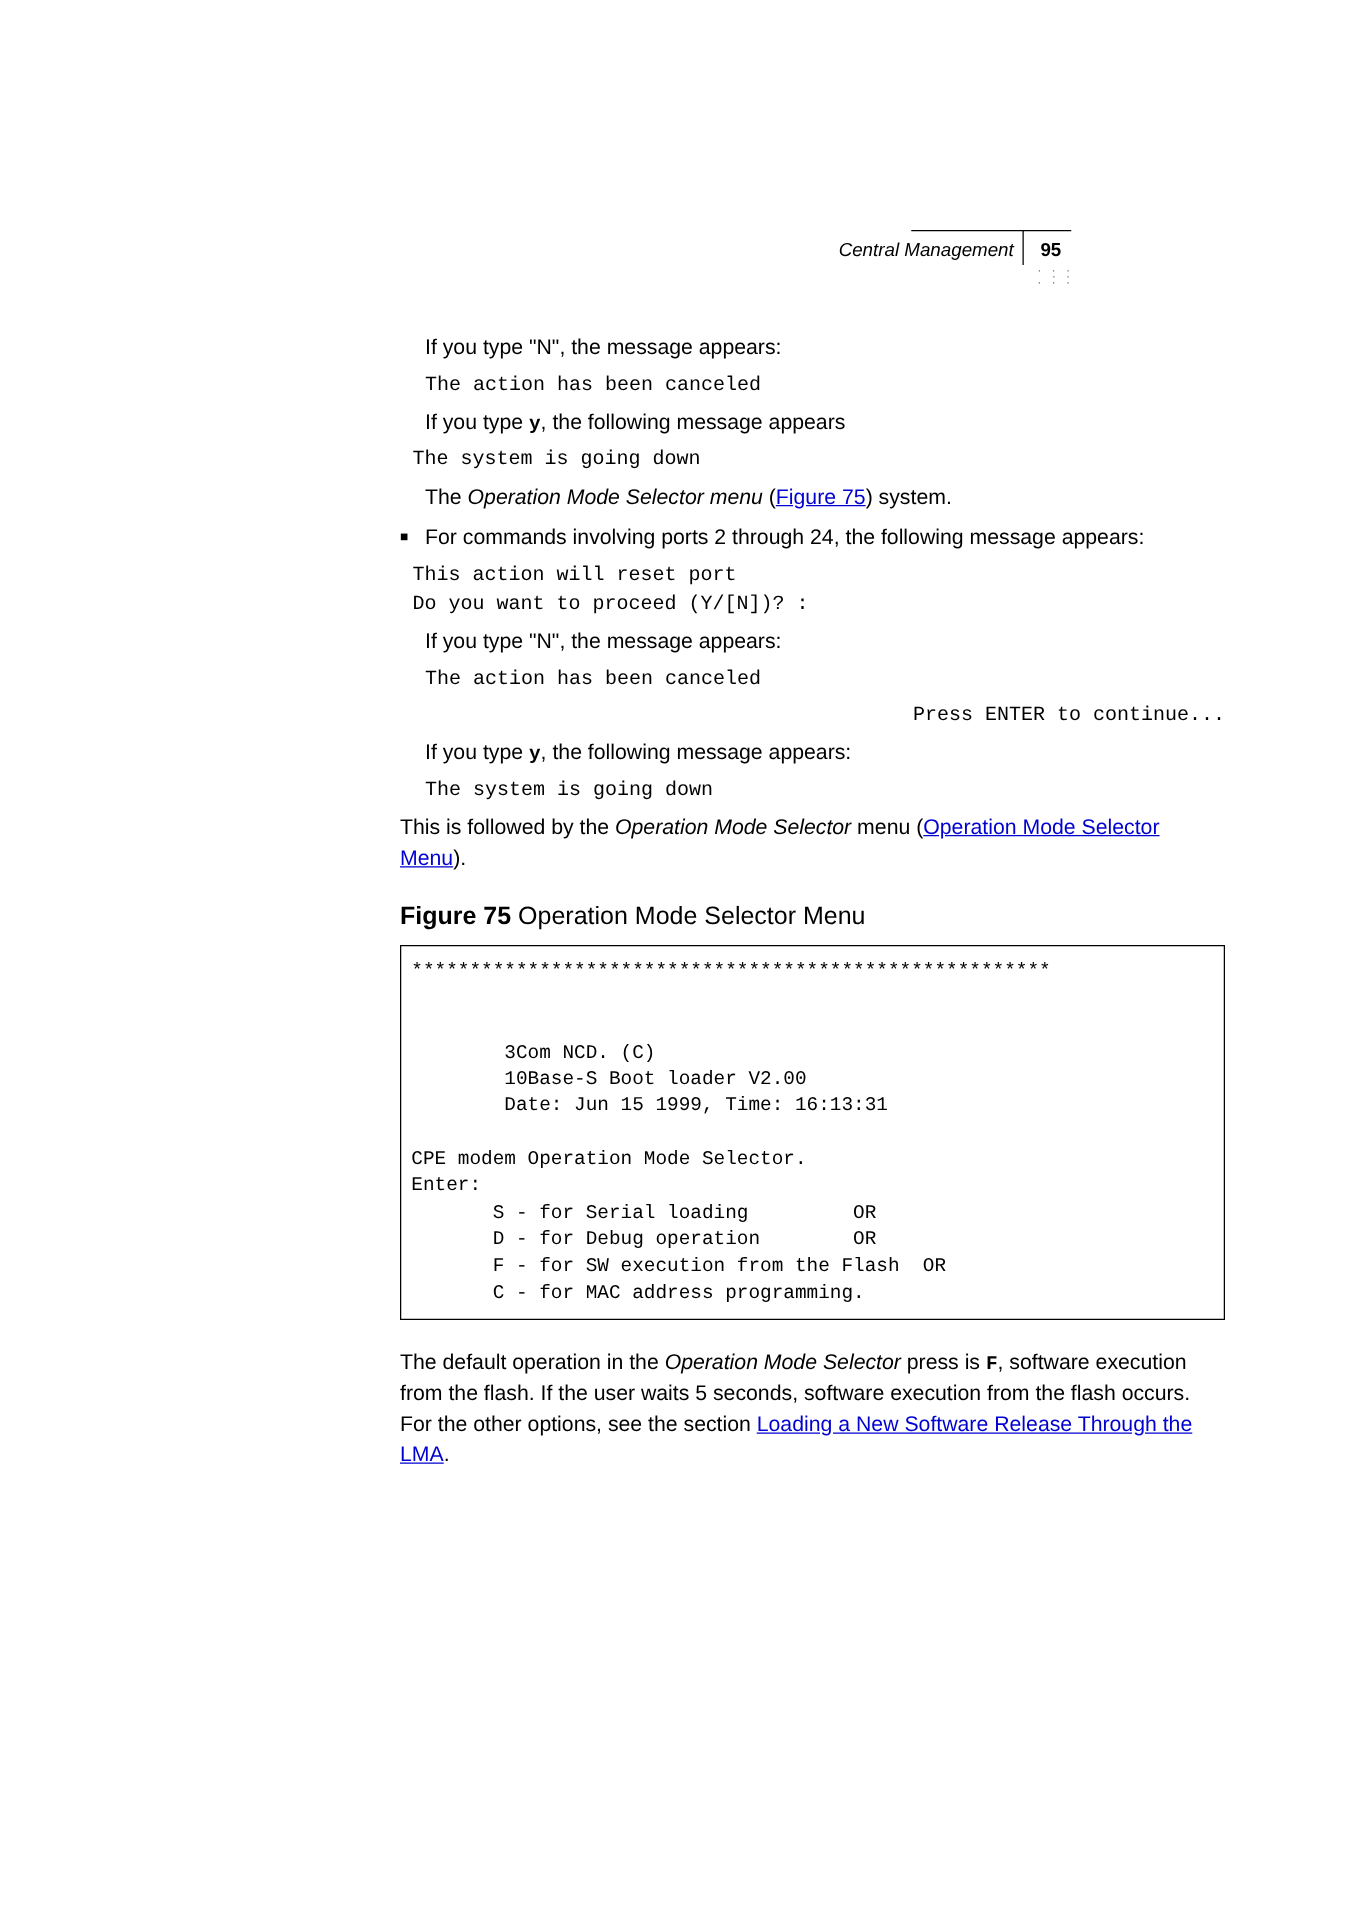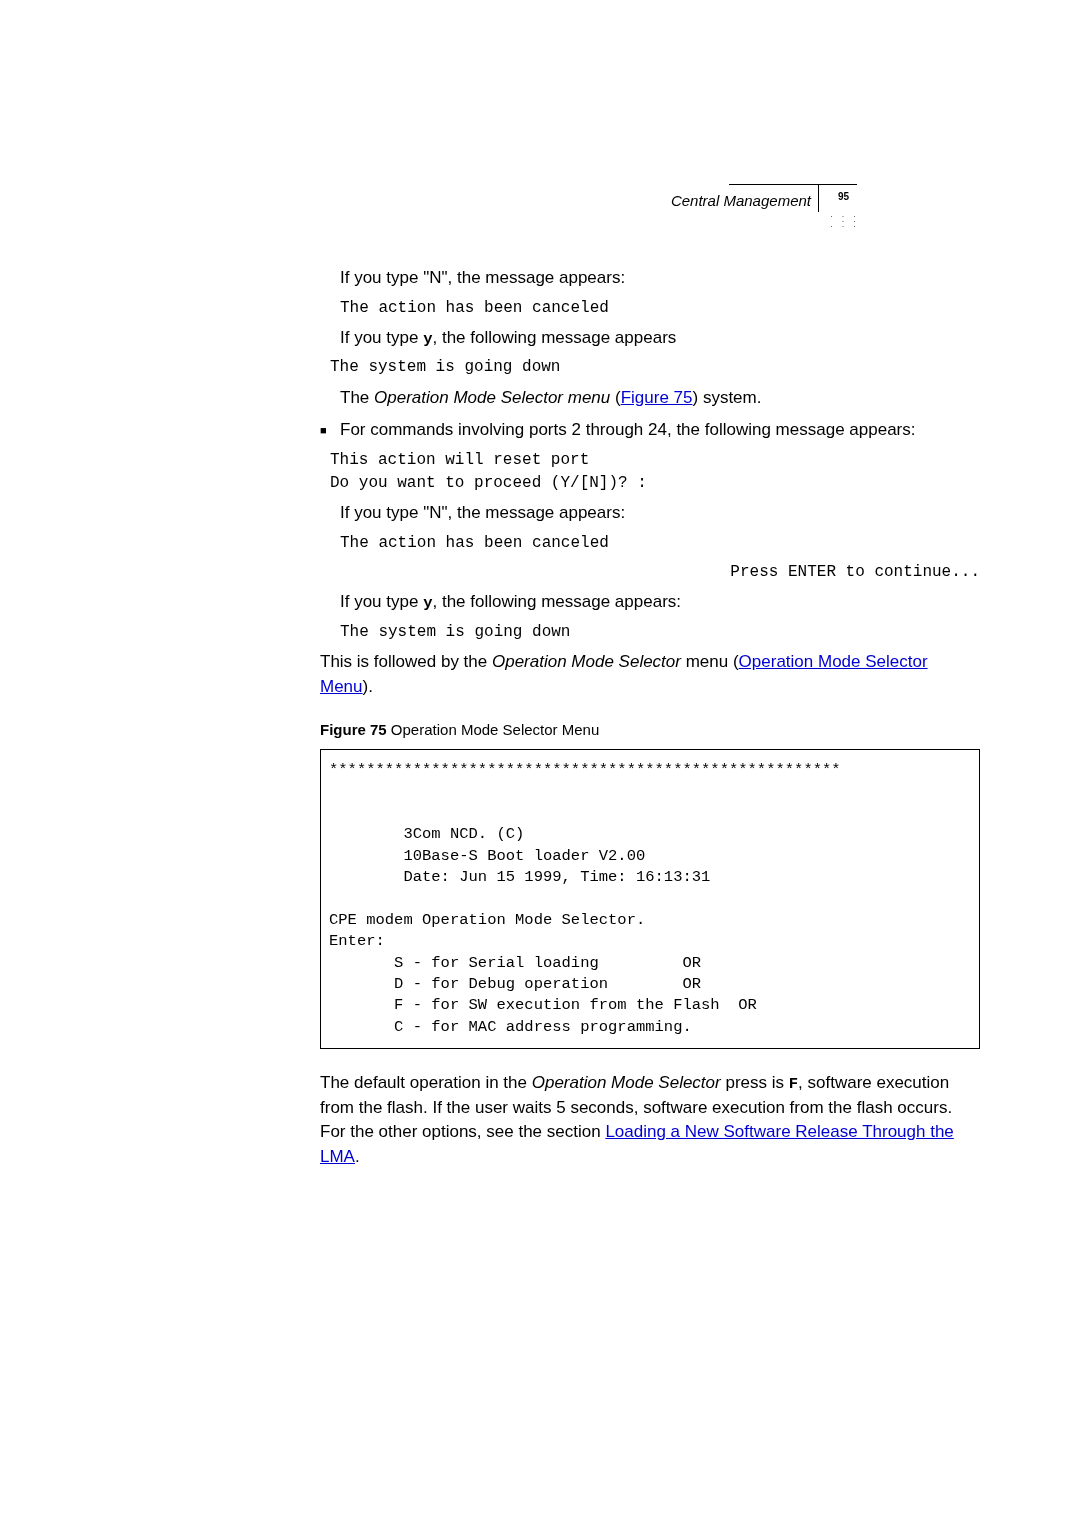--- a/index.html
+++ b/index.html
@@ -31,21 +31,21 @@
     top: 190px;
     right: 156px;
     font-style: italic;
     font-size: 15px;
   }
   .page-number {
     position: absolute;
     top: 190px;
     right: 118px;
     font-weight: bold;
-    font-size: 10px;
+    font-size: 15px;
   }
   .vert-rule {
     position: absolute;
     top: 184px;
     right: 148px;
     width: 1px;
     height: 28px;
     background: #000;
   }
   .dots {
@@ -86,21 +86,21 @@
     margin: 8px 0 4px 0;
   }
   .bullet-sq {
     flex: 0 0 20px;
     font-size: 11px;
     line-height: 24px;
   }
   .bullet-body { flex: 1; }
   .fig-caption {
     margin: 20px 0 8px 0;
-    font-size: 15px;
+    font-size: 20px;
   }
   .code-box {
     border: 1px solid #000;
     padding: 10px 8px;
     font-family: "Courier New", monospace;
     font-size: 15.5px;
     white-space: pre;
     margin: 0 0 22px 0;
     line-height: 1.38;
   }

